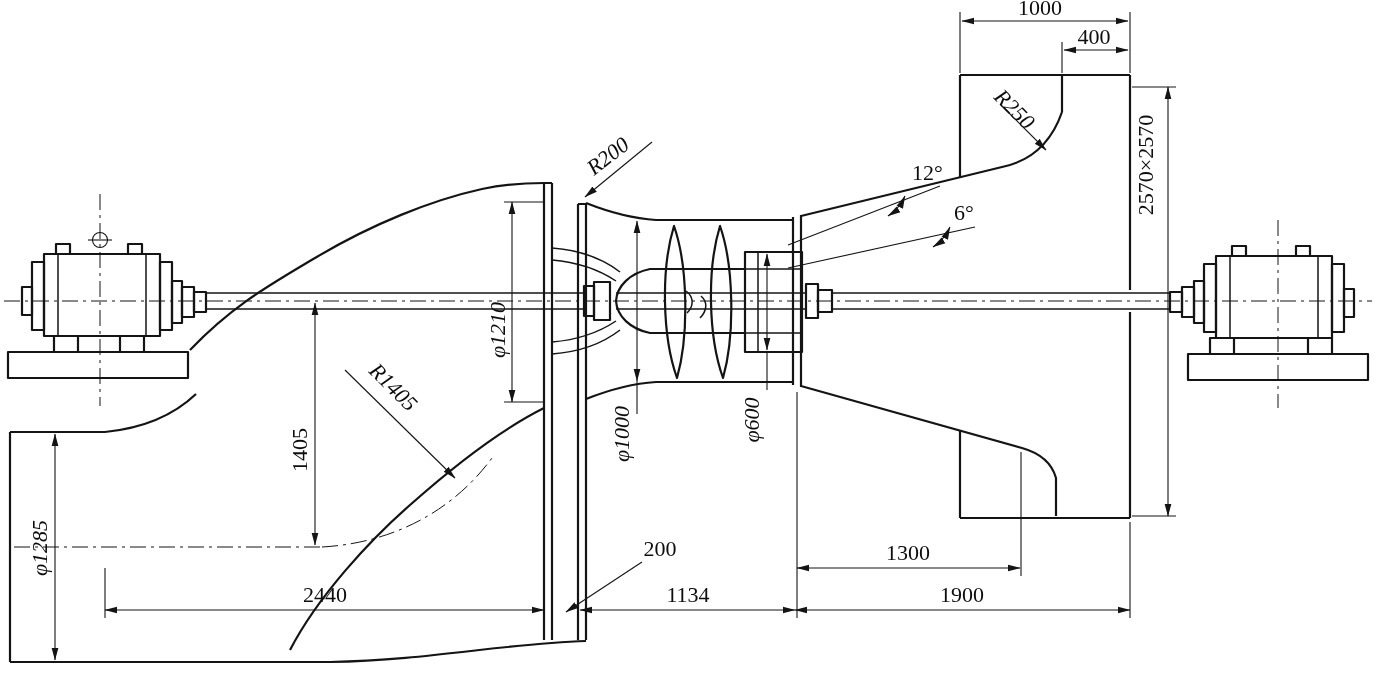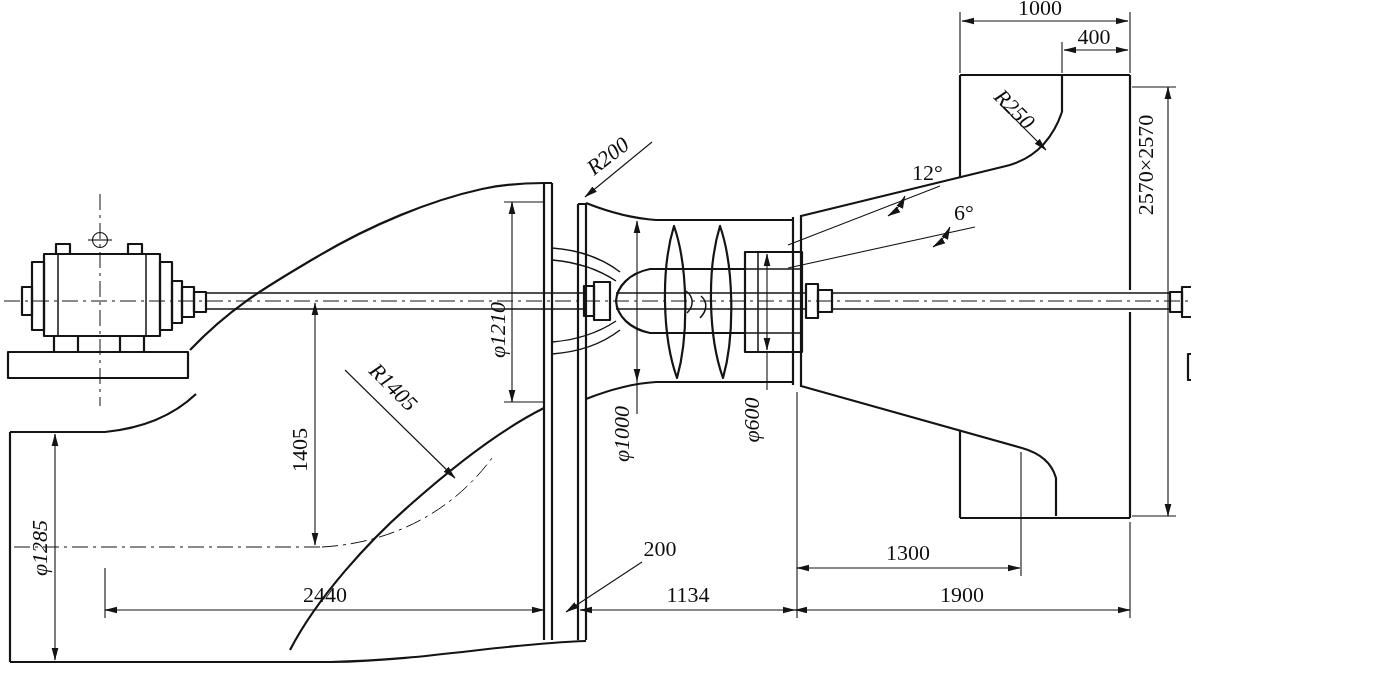--- a/index.html
+++ b/index.html
@@ -1,17 +1,17 @@
 <!DOCTYPE html>
 <html><head>
 <meta charset="utf-8">
 <style>
   html,body{margin:0;padding:0;background:#ffffff;}
-  .stage{position:relative;width:1168px;height:673px;background:#ffffff;overflow:hidden;
-         font-family:"Liberation Serif", serif;padding-left:23px;}
+  .stage{position:relative;width:1376px;height:673px;background:#ffffff;overflow:hidden;
+         font-family:"Liberation Serif", serif;}
   svg{position:absolute;left:0;top:0;}
   .ol{stroke:#141414;stroke-width:2.2;fill:none;stroke-linejoin:round;}
   .md{stroke:#141414;stroke-width:1.5;fill:none;}
   .thin{stroke:#141414;stroke-width:1.1;fill:none;}
   .cl{stroke:#141414;stroke-width:1;fill:none;stroke-dasharray:16 5 3 5;}
   text{fill:#0d0d0d;font-size:22px;font-family:"Liberation Serif", serif;}
   .it{font-style:italic;}
 </style>
 </head>
 <body>

